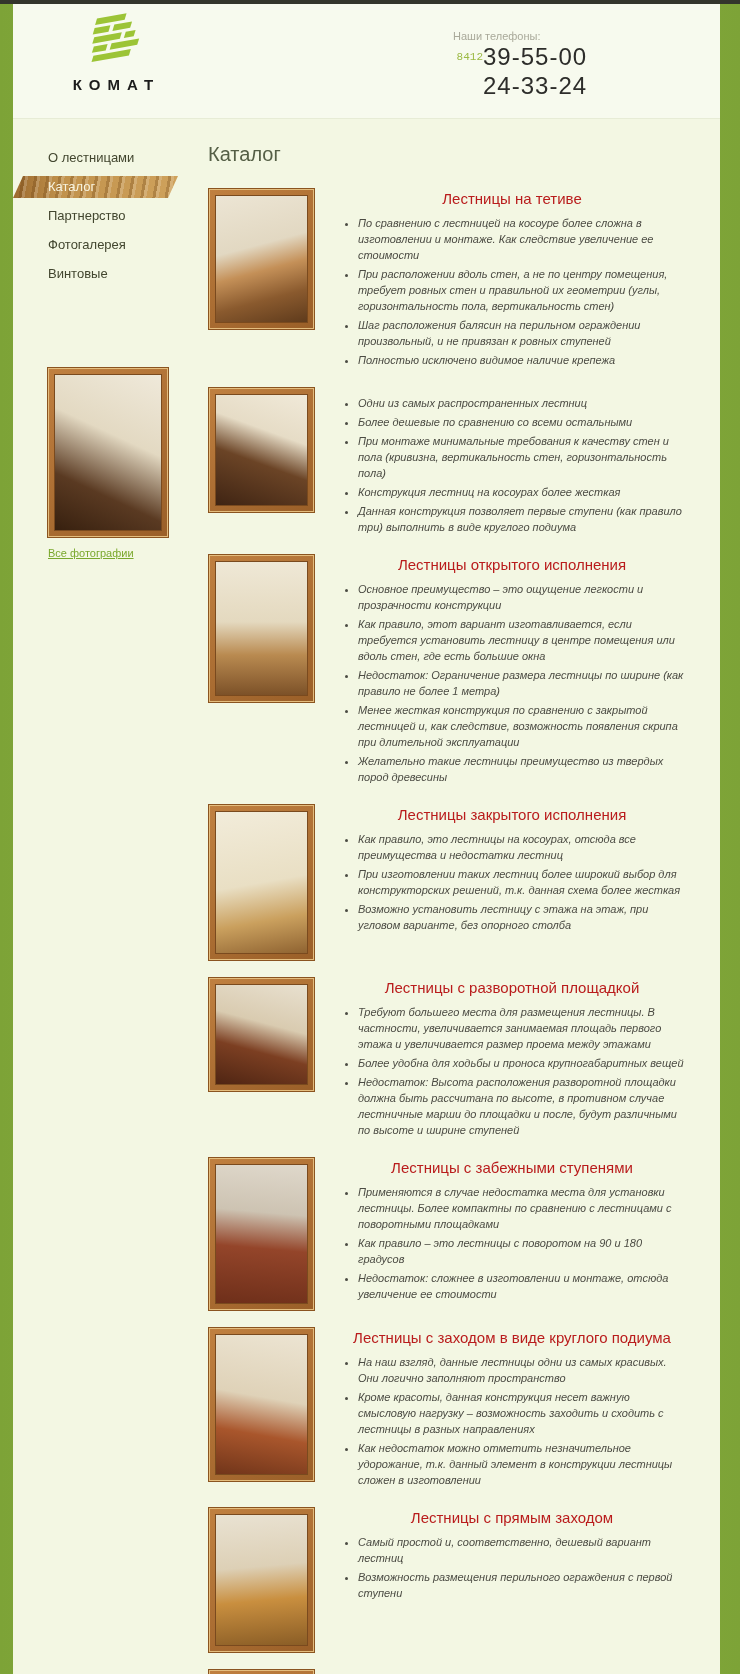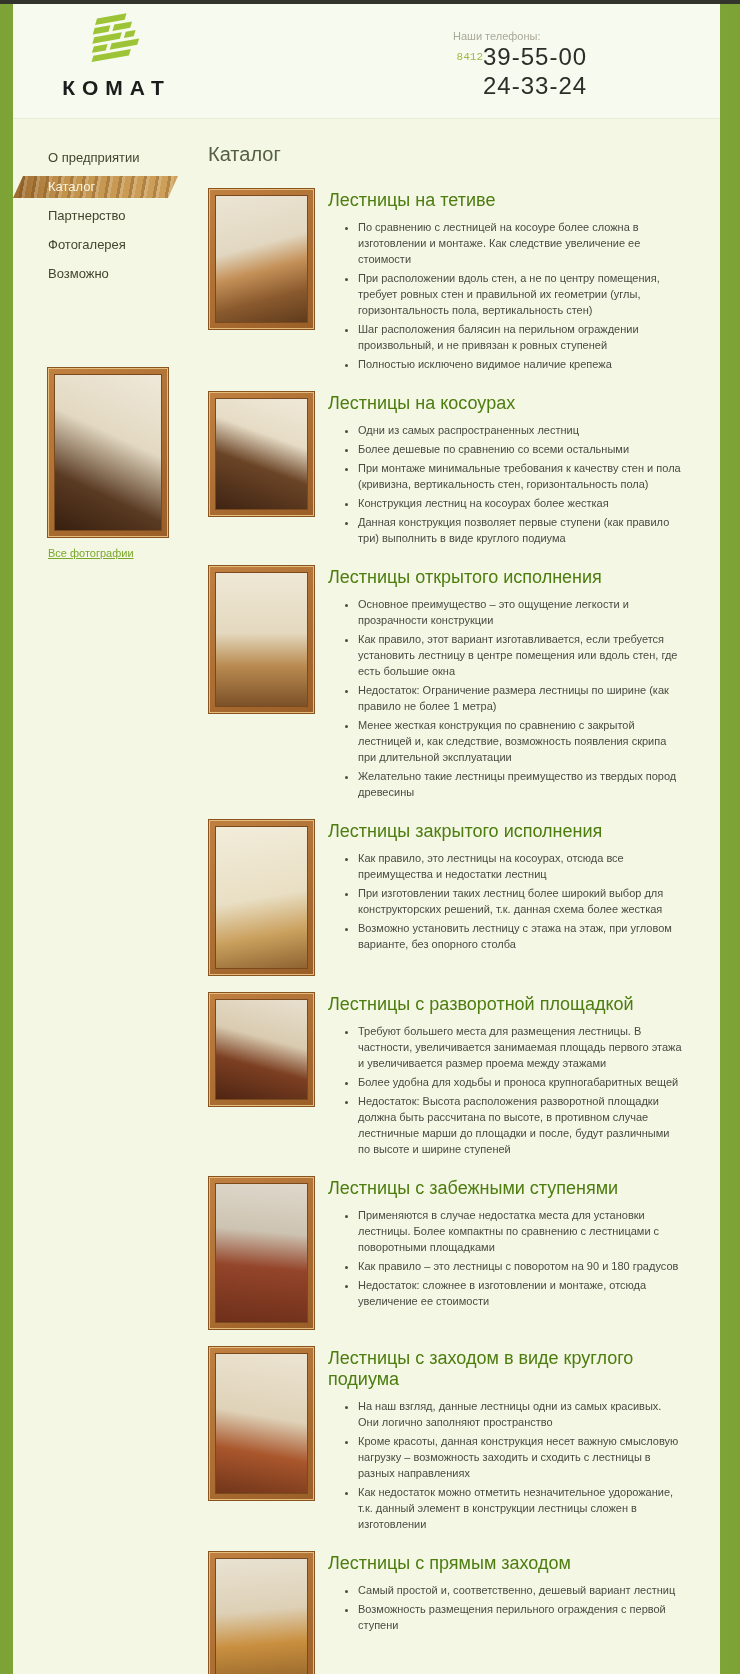--- a/index.html
+++ b/index.html
@@ -18,21 +18,21 @@
   }
   
   .header{
     background:#f7faee;
     border-bottom:1px solid #e7ecd6;
     height:114px;position:relative;flex:none;
   }
   .logo{position:absolute;left:35px;top:8px;width:130px;text-align:center;cursor:pointer;}
   .logo-icon{display:block;margin:0 auto;}
   .logo-word{
-    font-size:21px;font-weight:bold;color:#1c1c1c;
+    font-size:15px;font-weight:bold;color:#1c1c1c;
     letter-spacing:7px;margin-top:2px;padding-left:7px;
   }
   .site-title{
     position:absolute;left:195px;top:32px;width:210px;
     font-size:15px;line-height:21px;color:#35352f;
   }
   .phones{position:absolute;left:440px;top:26px;width:240px;}
   .phones-label{font-size:11px;color:#a9a99a;}
   .phone-row{display:flex;align-items:flex-start;margin-top:1px;}
   .phone-prefix{font-size:11px;color:#9cba44;margin-top:8px;width:30px;text-align:right;font-family:Liberation Mono, monospace;}
@@ -81,22 +81,22 @@
   .p1{background:linear-gradient(165deg,#ece5d4 0%,#e2d8c2 40%,#c49058 58%,#8a5a2e 78%,#5f3b1c 100%);}
   .p2{background:linear-gradient(200deg,#f0e9d8 0%,#e6dcc6 35%,#6b4426 60%,#3f2413 100%);}
   .p3{background:linear-gradient(180deg,#efe8d6 0%,#e4d9bf 45%,#b98a50 70%,#7c5128 100%);}
   .p4{background:linear-gradient(170deg,#f2ecda 0%,#e9dfc4 50%,#caa05e 75%,#8f6331 100%);}
   .p5{background:linear-gradient(195deg,#e8e0cf 0%,#d9cbb0 40%,#7c3f22 65%,#4f2513 100%);}
   .p6{background:linear-gradient(185deg,#dfd8cb 0%,#cdc3b2 35%,#94452a 60%,#6e2f1a 100%);}
   .p7{background:linear-gradient(175deg,#e9e2d2 0%,#ddd0b6 40%,#c98f3f 65%,#8a5d26 100%);}
   .p8{background:linear-gradient(190deg,#ece4d2 0%,#dfd2b8 45%,#a9562c 70%,#71351a 100%);}
   .p9{background:linear-gradient(180deg,#e7e3da 0%,#d8d2c6 40%,#a97a3e 70%,#6f4a22 100%);}
   .section-text{flex:1;padding-left:13px;}
-  .section-title{font-size:18px;font-weight:normal;color:#4d7c0f;margin:2px 0 0 0;}
-  .section-text ul{margin:8px 12px 0 0;padding-left:30px;}
+  .section-title{font-size:15px;font-weight:normal;color:#b91c1c;margin:2px 0 0 0;text-align:center;}
+  .section-text ul{margin:8px 12px 0 0;padding-left:30px;font-style:italic;}
   .section-text li{
     font-size:11px;line-height:16px;color:#4b4b43;margin-bottom:3px;
   }
 </style>
 </head>
 <body>
 
 <div class="top-strip"></div>
 
 <div class="page">
@@ -127,33 +127,33 @@
         <span class="phone-num">24-33-24</span>
       </div>
     </div>
   </div>
 
   <div class="content">
 
     <div class="sidebar">
       <ul class="menu" id="side-menu">
           <li>
-            <a>О предприятии</a>
+            <a>О лестницами</a>
           </li>
           <li class="active">
             <a>Каталог</a>
           </li>
           <li>
             <a>Партнерство</a>
           </li>
           <li>
             <a>Фотогалерея</a>
           </li>
           <li>
-            <a>Возможно</a>
+            <a>Винтовые</a>
           </li>
         </ul>
       <div class="sidebar-photo-frame">
         <div class="sidebar-photo"></div>
       </div>
       <a class="all-photos">Все фотографии</a>
     </div>
 
     <div class="main">
       <h1 class="page-title">Каталог</h1>
@@ -171,21 +171,20 @@
                 <li>Полностью исключено видимое наличие крепежа</li>
               </ul>
     </div>
   </div>
 
   <div class="section">
     <div class="frame">
       <div class="photo p2" style="height: 112px;"></div>
     </div>
     <div class="section-text">
-      <h2 class="section-title">Лестницы на косоурах</h2>
       <ul>
                 <li>Одни из самых распространенных лестниц</li>
                 <li>Более дешевые по сравнению со всеми остальными</li>
                 <li>При монтаже минимальные требования к качеству стен и пола (кривизна, вертикальность стен, горизонтальность пола)</li>
                 <li>Конструкция лестниц на косоурах более жесткая</li>
                 <li>Данная конструкция позволяет первые ступени (как правило три) выполнить в виде круглого подиума</li>
               </ul>
     </div>
   </div>
 

